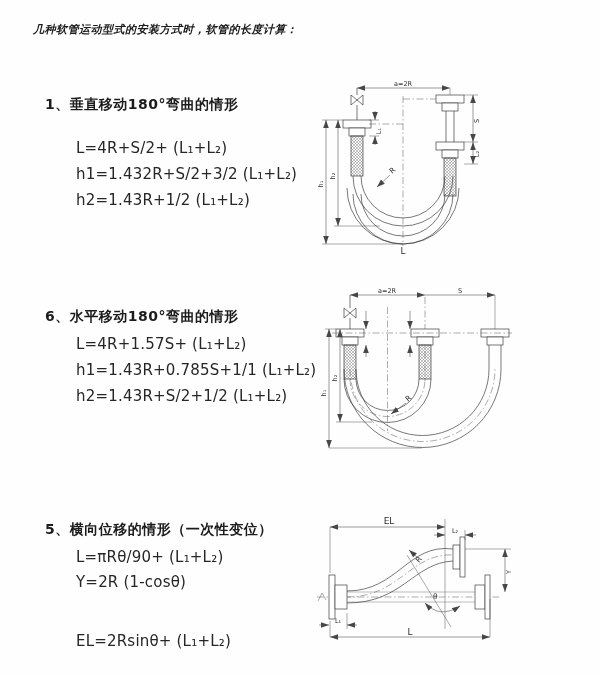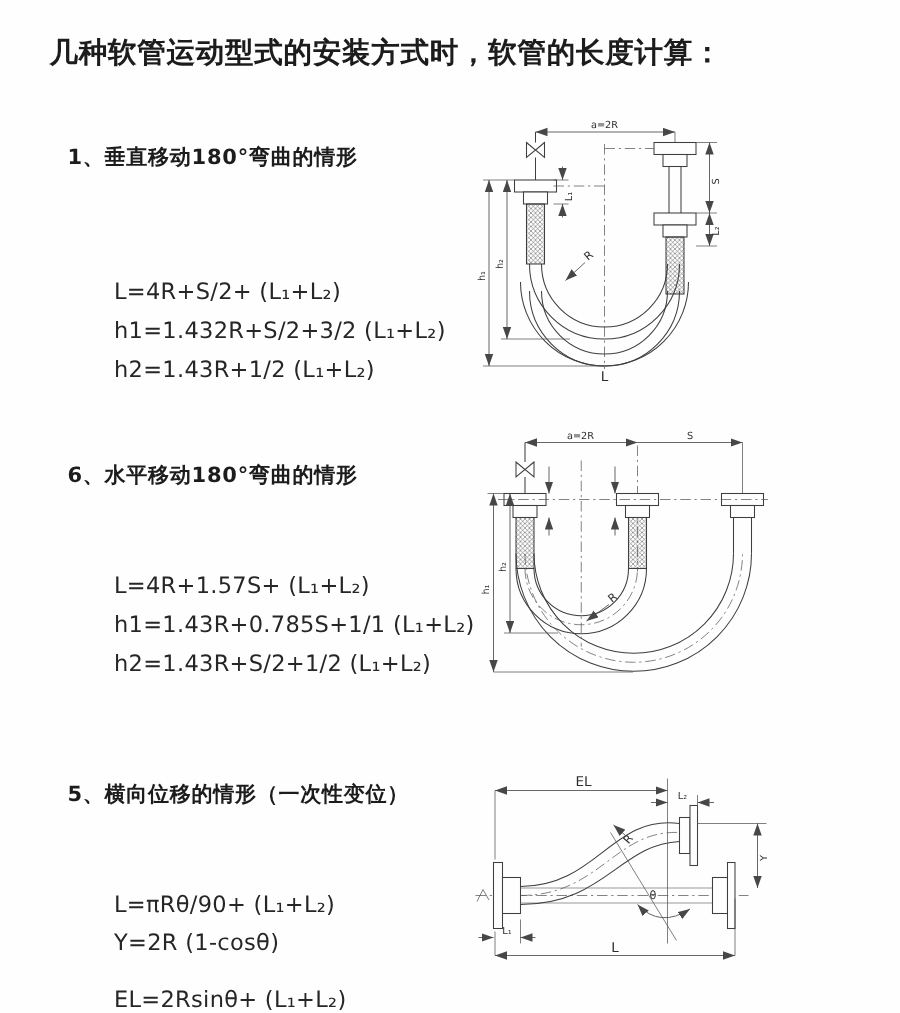--- a/index.html
+++ b/index.html
@@ -3,37 +3,37 @@
 <meta charset="utf-8">
 <style>
   html,body{margin:0;padding:0;}
   body{
     width:600px;height:675px;position:relative;background:#fefefe;
     font-family:"DejaVu Sans","Liberation Sans",sans-serif;color:#1c1c1c;
     overflow:hidden;
   }
   .abs{position:absolute;}
   .doc-title{
-    left:33px;top:22px;font-size:19px;font-weight:bold;letter-spacing:.5px;
+    left:33px;top:22px;font-size:11px;font-weight:bold;letter-spacing:.5px;font-style:italic;
   }
   .sec-heading{font-size:14px;font-weight:bold;letter-spacing:.5px;}
-  .formula{font-size:15px;color:#262626;letter-spacing:.2px;white-space:pre;margin-top:46px;}
+  .formula{font-size:15px;color:#262626;letter-spacing:.2px;white-space:pre;}
   
   #s1-h{left:45px;top:96px;}
   #s1-f0{left:76px;top:139px;}
   #s1-f1{left:76px;top:165px;}
   #s1-f2{left:76px;top:191px;}
   #s2-h{left:45px;top:308px;}
   #s2-f0{left:76px;top:335px;}
   #s2-f1{left:76px;top:361px;}
   #s2-f2{left:76px;top:387px;}
   #s3-h{left:45px;top:521px;}
   #s3-f0{left:76px;top:548px;}
   #s3-f1{left:76px;top:573px;}
-  #s3-f2{left:76px;top:611px;}
+  #s3-f2{left:76px;top:632px;}
   
   #dia1{left:312px;top:76px;}
   #dia2{left:320px;top:283px;}
   #dia3{left:313px;top:503px;}
   svg{display:block;}
   svg .ln{stroke:#3f3f3f;stroke-width:.7;fill:none;}
   svg .thin{stroke:#565656;stroke-width:.5;fill:none;}
   svg .dim{stroke:#474747;stroke-width:.55;fill:none;}
   svg .cl{stroke:#5a5a5a;stroke-width:.5;fill:none;stroke-dasharray:7 2.5 1.5 2.5;}
   svg .ghost{stroke:#7a7a7a;stroke-width:.5;fill:none;}

